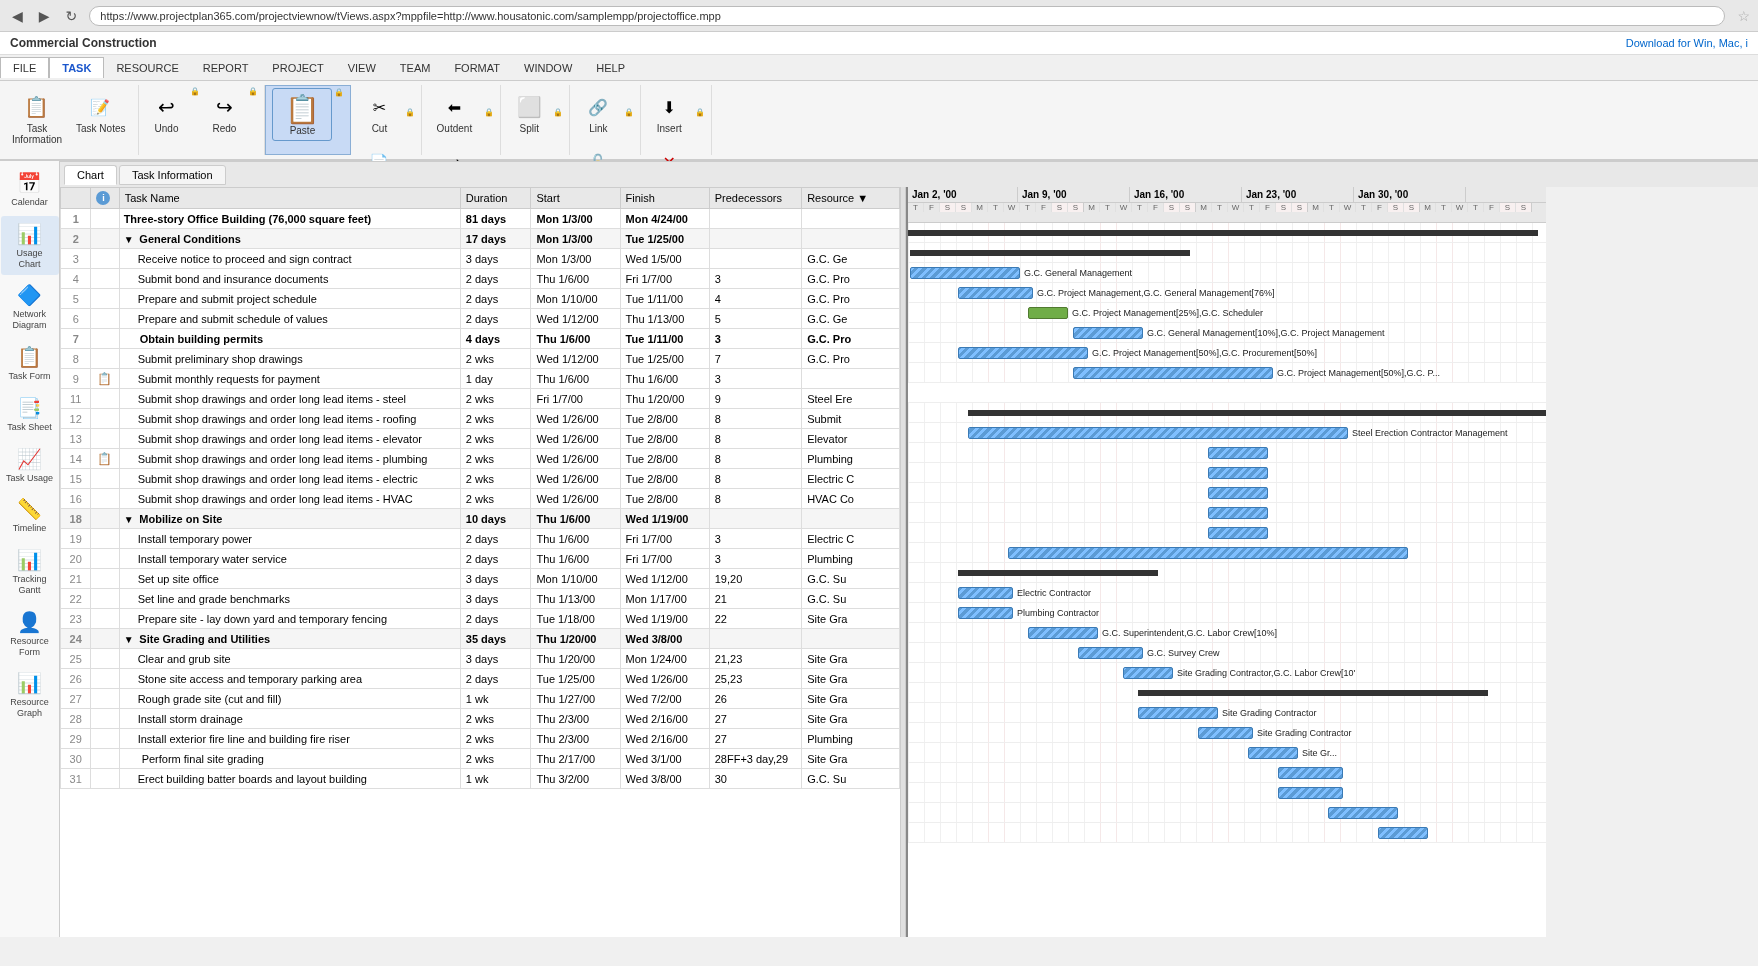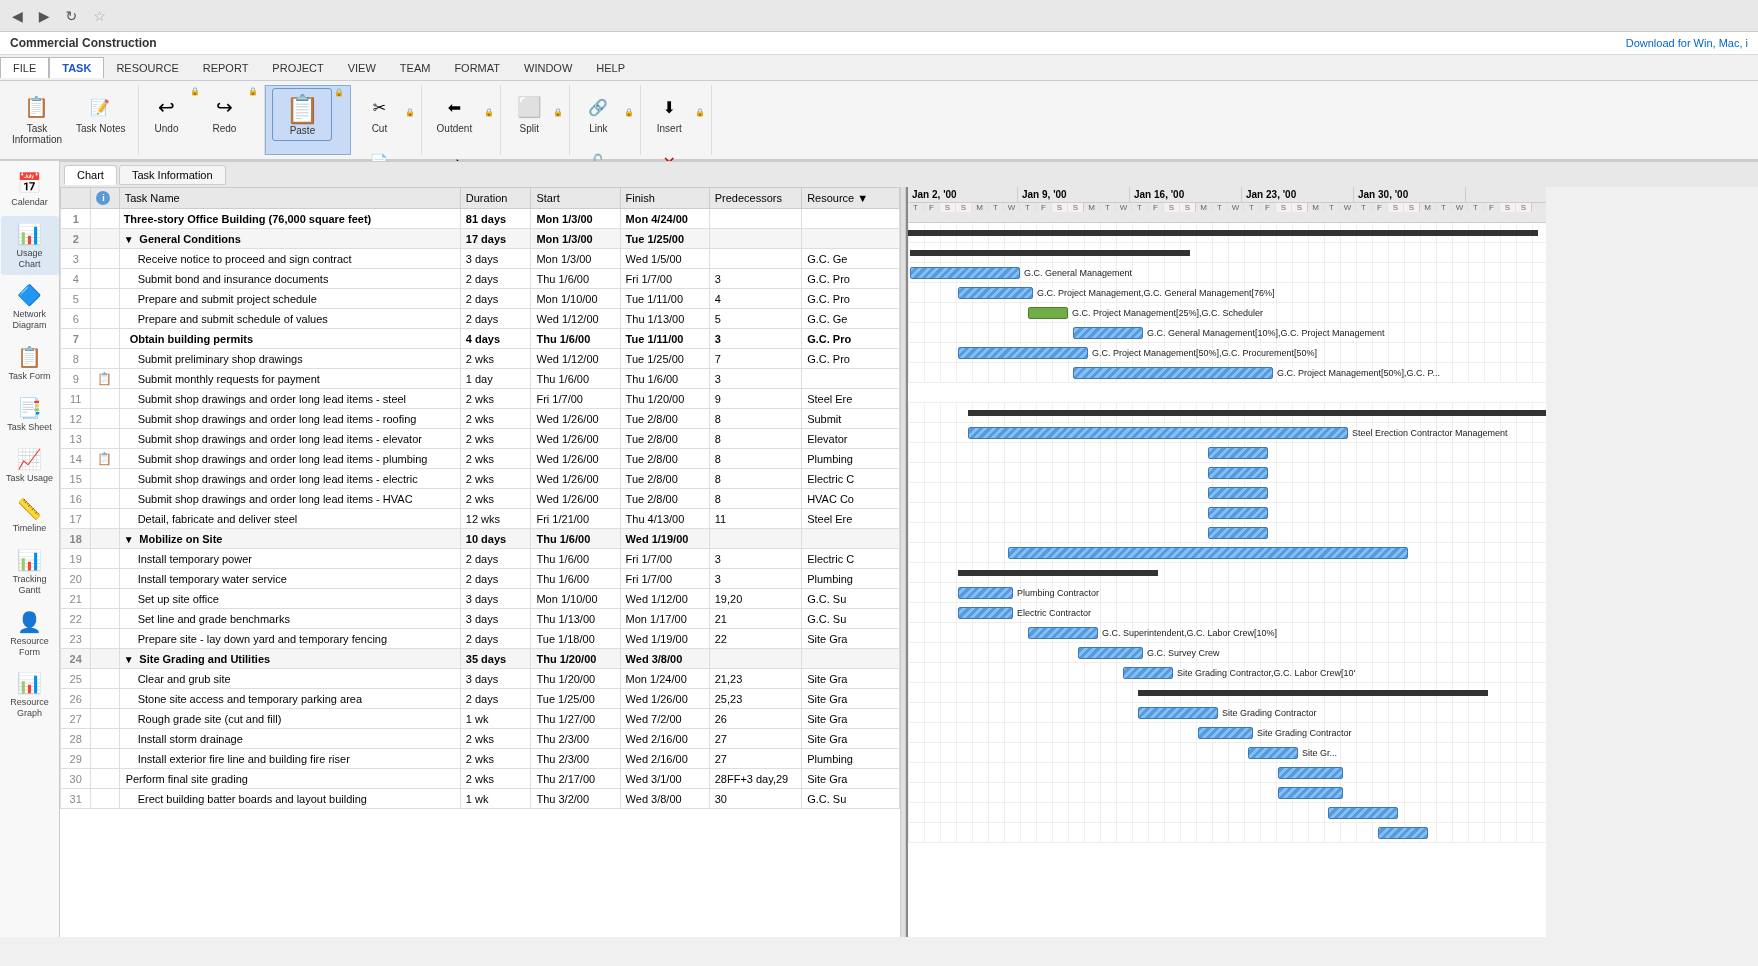--- a/index.html
+++ b/index.html
@@ -264,20 +264,21 @@
       font-weight: bold;
     }
   </style>
 </head>
 <body>
 
 <div class="browser-bar">
   <button class="browser-nav-btn">◀</button>
   <button class="browser-nav-btn">▶</button>
   <button class="browser-nav-btn">↻</button>
+  <div class="browser-url">https://www.projectplan365.com/projectviewnow/tViews.aspx?mppfile=http://www.housatonic.com/samplempp/projectoffice.mpp</div>
   <span class="browser-star">☆</span>
 </div>
 
 <div class="app-titlebar">
   <span>Commercial Construction</span>
   <span class="download-link">Download for Win, Mac, i</span>
 </div>
 
 <div class="menu-bar">
   <div class="menu-item active">FILE</div>
@@ -550,21 +551,21 @@
                 <td style="padding-left:18px">Prepare and submit schedule of values</td>
                 <td>2 days</td>
                 <td>Wed 1/12/00</td>
                 <td>Thu 1/13/00</td>
                 <td>5</td>
                 <td>G.C. Ge</td>
               </tr>
               <tr style="font-weight: bold;">
                 <td class="row-num">7</td>
                 <td class="row-info"></td>
-                <td style="padding-left:10px">Obtain building permits</td>
+                <td style="padding-left:20px">Obtain building permits</td>
                 <td>4 days</td>
                 <td>Thu 1/6/00</td>
                 <td>Tue 1/11/00</td>
                 <td>3</td>
                 <td>G.C. Pro</td>
               </tr>
               <tr>
                 <td class="row-num">8</td>
                 <td class="row-info"></td>
                 <td style="padding-left:18px">Submit preliminary shop drawings</td>
@@ -637,30 +638,20 @@
               <tr>
                 <td class="row-num">16</td>
                 <td class="row-info"></td>
                 <td style="padding-left:18px">Submit shop drawings and order long lead items - HVAC</td>
                 <td>2 wks</td>
                 <td>Wed 1/26/00</td>
                 <td>Tue 2/8/00</td>
                 <td>8</td>
                 <td>HVAC Co</td>
               </tr>
-              <tr>
-                <td class="row-num">17</td>
-                <td class="row-info"></td>
-                <td style="padding-left:18px">Detail, fabricate and deliver steel</td>
-                <td>12 wks</td>
-                <td>Fri 1/21/00</td>
-                <td>Thu 4/13/00</td>
-                <td>11</td>
-                <td>Steel Ere</td>
-              </tr>
               <tr style="font-weight: bold; background: rgb(245, 245, 245);">
                 <td class="row-num">18</td>
                 <td class="row-info"></td>
                 <td style="padding-left:4px"><span style="cursor: pointer; margin-right: 3px; font-size: 10px;">▼ </span>Mobilize on Site</td>
                 <td>10 days</td>
                 <td>Thu 1/6/00</td>
                 <td>Wed 1/19/00</td>
                 <td></td>
                 <td></td>
               </tr>
@@ -770,21 +761,21 @@
                 <td style="padding-left:18px">Install exterior fire line and building fire riser</td>
                 <td>2 wks</td>
                 <td>Thu 2/3/00</td>
                 <td>Wed 2/16/00</td>
                 <td>27</td>
                 <td>Plumbing</td>
               </tr>
               <tr>
                 <td class="row-num">30</td>
                 <td class="row-info"></td>
-                <td style="padding-left:6px">Perform final site grading</td>
+                <td style="padding-left:22px">Perform final site grading</td>
                 <td>2 wks</td>
                 <td>Thu 2/17/00</td>
                 <td>Wed 3/1/00</td>
                 <td>28FF+3 day,29</td>
                 <td>Site Gra</td>
               </tr>
               <tr>
                 <td class="row-num">31</td>
                 <td class="row-info"></td>
                 <td style="padding-left:18px">Erect building batter boards and layout building</td>
@@ -1642,65 +1633,65 @@
               <div style="position: absolute; left: 496px; top: 0px; width: 1px; height: 100%; background: rgb(240, 240, 240);"></div>
               <div style="position: absolute; left: 512px; top: 0px; width: 1px; height: 100%; background: rgb(240, 240, 240);"></div>
               <div style="position: absolute; left: 528px; top: 0px; width: 1px; height: 100%; background: rgb(245, 232, 232);"></div>
               <div style="position: absolute; left: 544px; top: 0px; width: 1px; height: 100%; background: rgb(245, 232, 232);"></div>
               <div style="position: absolute; left: 560px; top: 0px; width: 1px; height: 100%; background: rgb(240, 240, 240);"></div>
               <div style="position: absolute; left: 576px; top: 0px; width: 1px; height: 100%; background: rgb(240, 240, 240);"></div>
               <div style="position: absolute; left: 592px; top: 0px; width: 1px; height: 100%; background: rgb(240, 240, 240);"></div>
               <div style="position: absolute; left: 608px; top: 0px; width: 1px; height: 100%; background: rgb(240, 240, 240);"></div>
               <div style="position: absolute; left: 624px; top: 0px; width: 1px; height: 100%; background: rgb(240, 240, 240);"></div>
               <div class="gantt-bar gantt-bar-blue" style="left: 50px; width: 55px;"></div>
+              <span class="gantt-label" style="left: 109px;">Electric Contractor</span>
+            </div>
+            <div class="gantt-row">
+              <div style="position: absolute; left: 0px; top: 0px; width: 1px; height: 100%; background: rgb(240, 240, 240);"></div>
+              <div style="position: absolute; left: 16px; top: 0px; width: 1px; height: 100%; background: rgb(240, 240, 240);"></div>
+              <div style="position: absolute; left: 32px; top: 0px; width: 1px; height: 100%; background: rgb(240, 240, 240);"></div>
+              <div style="position: absolute; left: 48px; top: 0px; width: 1px; height: 100%; background: rgb(240, 240, 240);"></div>
+              <div style="position: absolute; left: 64px; top: 0px; width: 1px; height: 100%; background: rgb(240, 240, 240);"></div>
+              <div style="position: absolute; left: 80px; top: 0px; width: 1px; height: 100%; background: rgb(245, 232, 232);"></div>
+              <div style="position: absolute; left: 96px; top: 0px; width: 1px; height: 100%; background: rgb(245, 232, 232);"></div>
+              <div style="position: absolute; left: 112px; top: 0px; width: 1px; height: 100%; background: rgb(240, 240, 240);"></div>
+              <div style="position: absolute; left: 128px; top: 0px; width: 1px; height: 100%; background: rgb(240, 240, 240);"></div>
+              <div style="position: absolute; left: 144px; top: 0px; width: 1px; height: 100%; background: rgb(240, 240, 240);"></div>
+              <div style="position: absolute; left: 160px; top: 0px; width: 1px; height: 100%; background: rgb(240, 240, 240);"></div>
+              <div style="position: absolute; left: 176px; top: 0px; width: 1px; height: 100%; background: rgb(240, 240, 240);"></div>
+              <div style="position: absolute; left: 192px; top: 0px; width: 1px; height: 100%; background: rgb(245, 232, 232);"></div>
+              <div style="position: absolute; left: 208px; top: 0px; width: 1px; height: 100%; background: rgb(245, 232, 232);"></div>
+              <div style="position: absolute; left: 224px; top: 0px; width: 1px; height: 100%; background: rgb(240, 240, 240);"></div>
+              <div style="position: absolute; left: 240px; top: 0px; width: 1px; height: 100%; background: rgb(240, 240, 240);"></div>
+              <div style="position: absolute; left: 256px; top: 0px; width: 1px; height: 100%; background: rgb(240, 240, 240);"></div>
+              <div style="position: absolute; left: 272px; top: 0px; width: 1px; height: 100%; background: rgb(240, 240, 240);"></div>
+              <div style="position: absolute; left: 288px; top: 0px; width: 1px; height: 100%; background: rgb(240, 240, 240);"></div>
+              <div style="position: absolute; left: 304px; top: 0px; width: 1px; height: 100%; background: rgb(245, 232, 232);"></div>
+              <div style="position: absolute; left: 320px; top: 0px; width: 1px; height: 100%; background: rgb(245, 232, 232);"></div>
+              <div style="position: absolute; left: 336px; top: 0px; width: 1px; height: 100%; background: rgb(240, 240, 240);"></div>
+              <div style="position: absolute; left: 352px; top: 0px; width: 1px; height: 100%; background: rgb(240, 240, 240);"></div>
+              <div style="position: absolute; left: 368px; top: 0px; width: 1px; height: 100%; background: rgb(240, 240, 240);"></div>
+              <div style="position: absolute; left: 384px; top: 0px; width: 1px; height: 100%; background: rgb(240, 240, 240);"></div>
+              <div style="position: absolute; left: 400px; top: 0px; width: 1px; height: 100%; background: rgb(240, 240, 240);"></div>
+              <div style="position: absolute; left: 416px; top: 0px; width: 1px; height: 100%; background: rgb(245, 232, 232);"></div>
+              <div style="position: absolute; left: 432px; top: 0px; width: 1px; height: 100%; background: rgb(245, 232, 232);"></div>
+              <div style="position: absolute; left: 448px; top: 0px; width: 1px; height: 100%; background: rgb(240, 240, 240);"></div>
+              <div style="position: absolute; left: 464px; top: 0px; width: 1px; height: 100%; background: rgb(240, 240, 240);"></div>
+              <div style="position: absolute; left: 480px; top: 0px; width: 1px; height: 100%; background: rgb(240, 240, 240);"></div>
+              <div style="position: absolute; left: 496px; top: 0px; width: 1px; height: 100%; background: rgb(240, 240, 240);"></div>
+              <div style="position: absolute; left: 512px; top: 0px; width: 1px; height: 100%; background: rgb(240, 240, 240);"></div>
+              <div style="position: absolute; left: 528px; top: 0px; width: 1px; height: 100%; background: rgb(245, 232, 232);"></div>
+              <div style="position: absolute; left: 544px; top: 0px; width: 1px; height: 100%; background: rgb(245, 232, 232);"></div>
+              <div style="position: absolute; left: 560px; top: 0px; width: 1px; height: 100%; background: rgb(240, 240, 240);"></div>
+              <div style="position: absolute; left: 576px; top: 0px; width: 1px; height: 100%; background: rgb(240, 240, 240);"></div>
+              <div style="position: absolute; left: 592px; top: 0px; width: 1px; height: 100%; background: rgb(240, 240, 240);"></div>
+              <div style="position: absolute; left: 608px; top: 0px; width: 1px; height: 100%; background: rgb(240, 240, 240);"></div>
+              <div style="position: absolute; left: 624px; top: 0px; width: 1px; height: 100%; background: rgb(240, 240, 240);"></div>
+              <div class="gantt-bar gantt-bar-blue" style="left: 50px; width: 55px;"></div>
               <span class="gantt-label" style="left: 109px;">Plumbing Contractor</span>
-            </div>
-            <div class="gantt-row">
-              <div style="position: absolute; left: 0px; top: 0px; width: 1px; height: 100%; background: rgb(240, 240, 240);"></div>
-              <div style="position: absolute; left: 16px; top: 0px; width: 1px; height: 100%; background: rgb(240, 240, 240);"></div>
-              <div style="position: absolute; left: 32px; top: 0px; width: 1px; height: 100%; background: rgb(240, 240, 240);"></div>
-              <div style="position: absolute; left: 48px; top: 0px; width: 1px; height: 100%; background: rgb(240, 240, 240);"></div>
-              <div style="position: absolute; left: 64px; top: 0px; width: 1px; height: 100%; background: rgb(240, 240, 240);"></div>
-              <div style="position: absolute; left: 80px; top: 0px; width: 1px; height: 100%; background: rgb(245, 232, 232);"></div>
-              <div style="position: absolute; left: 96px; top: 0px; width: 1px; height: 100%; background: rgb(245, 232, 232);"></div>
-              <div style="position: absolute; left: 112px; top: 0px; width: 1px; height: 100%; background: rgb(240, 240, 240);"></div>
-              <div style="position: absolute; left: 128px; top: 0px; width: 1px; height: 100%; background: rgb(240, 240, 240);"></div>
-              <div style="position: absolute; left: 144px; top: 0px; width: 1px; height: 100%; background: rgb(240, 240, 240);"></div>
-              <div style="position: absolute; left: 160px; top: 0px; width: 1px; height: 100%; background: rgb(240, 240, 240);"></div>
-              <div style="position: absolute; left: 176px; top: 0px; width: 1px; height: 100%; background: rgb(240, 240, 240);"></div>
-              <div style="position: absolute; left: 192px; top: 0px; width: 1px; height: 100%; background: rgb(245, 232, 232);"></div>
-              <div style="position: absolute; left: 208px; top: 0px; width: 1px; height: 100%; background: rgb(245, 232, 232);"></div>
-              <div style="position: absolute; left: 224px; top: 0px; width: 1px; height: 100%; background: rgb(240, 240, 240);"></div>
-              <div style="position: absolute; left: 240px; top: 0px; width: 1px; height: 100%; background: rgb(240, 240, 240);"></div>
-              <div style="position: absolute; left: 256px; top: 0px; width: 1px; height: 100%; background: rgb(240, 240, 240);"></div>
-              <div style="position: absolute; left: 272px; top: 0px; width: 1px; height: 100%; background: rgb(240, 240, 240);"></div>
-              <div style="position: absolute; left: 288px; top: 0px; width: 1px; height: 100%; background: rgb(240, 240, 240);"></div>
-              <div style="position: absolute; left: 304px; top: 0px; width: 1px; height: 100%; background: rgb(245, 232, 232);"></div>
-              <div style="position: absolute; left: 320px; top: 0px; width: 1px; height: 100%; background: rgb(245, 232, 232);"></div>
-              <div style="position: absolute; left: 336px; top: 0px; width: 1px; height: 100%; background: rgb(240, 240, 240);"></div>
-              <div style="position: absolute; left: 352px; top: 0px; width: 1px; height: 100%; background: rgb(240, 240, 240);"></div>
-              <div style="position: absolute; left: 368px; top: 0px; width: 1px; height: 100%; background: rgb(240, 240, 240);"></div>
-              <div style="position: absolute; left: 384px; top: 0px; width: 1px; height: 100%; background: rgb(240, 240, 240);"></div>
-              <div style="position: absolute; left: 400px; top: 0px; width: 1px; height: 100%; background: rgb(240, 240, 240);"></div>
-              <div style="position: absolute; left: 416px; top: 0px; width: 1px; height: 100%; background: rgb(245, 232, 232);"></div>
-              <div style="position: absolute; left: 432px; top: 0px; width: 1px; height: 100%; background: rgb(245, 232, 232);"></div>
-              <div style="position: absolute; left: 448px; top: 0px; width: 1px; height: 100%; background: rgb(240, 240, 240);"></div>
-              <div style="position: absolute; left: 464px; top: 0px; width: 1px; height: 100%; background: rgb(240, 240, 240);"></div>
-              <div style="position: absolute; left: 480px; top: 0px; width: 1px; height: 100%; background: rgb(240, 240, 240);"></div>
-              <div style="position: absolute; left: 496px; top: 0px; width: 1px; height: 100%; background: rgb(240, 240, 240);"></div>
-              <div style="position: absolute; left: 512px; top: 0px; width: 1px; height: 100%; background: rgb(240, 240, 240);"></div>
-              <div style="position: absolute; left: 528px; top: 0px; width: 1px; height: 100%; background: rgb(245, 232, 232);"></div>
-              <div style="position: absolute; left: 544px; top: 0px; width: 1px; height: 100%; background: rgb(245, 232, 232);"></div>
-              <div style="position: absolute; left: 560px; top: 0px; width: 1px; height: 100%; background: rgb(240, 240, 240);"></div>
-              <div style="position: absolute; left: 576px; top: 0px; width: 1px; height: 100%; background: rgb(240, 240, 240);"></div>
-              <div style="position: absolute; left: 592px; top: 0px; width: 1px; height: 100%; background: rgb(240, 240, 240);"></div>
-              <div style="position: absolute; left: 608px; top: 0px; width: 1px; height: 100%; background: rgb(240, 240, 240);"></div>
-              <div style="position: absolute; left: 624px; top: 0px; width: 1px; height: 100%; background: rgb(240, 240, 240);"></div>
-              <div class="gantt-bar gantt-bar-blue" style="left: 50px; width: 55px;"></div>
-              <span class="gantt-label" style="left: 109px;">Electric Contractor</span>
             </div>
             <div class="gantt-row">
               <div style="position: absolute; left: 0px; top: 0px; width: 1px; height: 100%; background: rgb(240, 240, 240);"></div>
               <div style="position: absolute; left: 16px; top: 0px; width: 1px; height: 100%; background: rgb(240, 240, 240);"></div>
               <div style="position: absolute; left: 32px; top: 0px; width: 1px; height: 100%; background: rgb(240, 240, 240);"></div>
               <div style="position: absolute; left: 48px; top: 0px; width: 1px; height: 100%; background: rgb(240, 240, 240);"></div>
               <div style="position: absolute; left: 64px; top: 0px; width: 1px; height: 100%; background: rgb(240, 240, 240);"></div>
               <div style="position: absolute; left: 80px; top: 0px; width: 1px; height: 100%; background: rgb(245, 232, 232);"></div>
               <div style="position: absolute; left: 96px; top: 0px; width: 1px; height: 100%; background: rgb(245, 232, 232);"></div>
               <div style="position: absolute; left: 112px; top: 0px; width: 1px; height: 100%; background: rgb(240, 240, 240);"></div>

